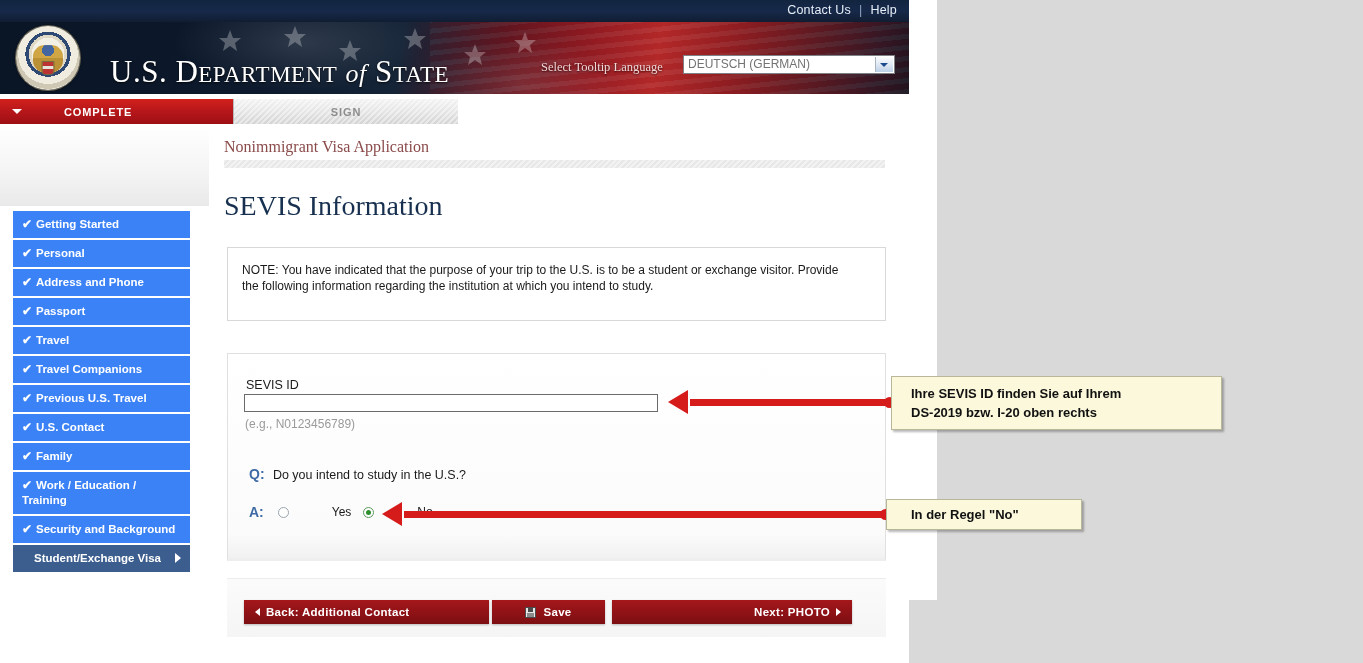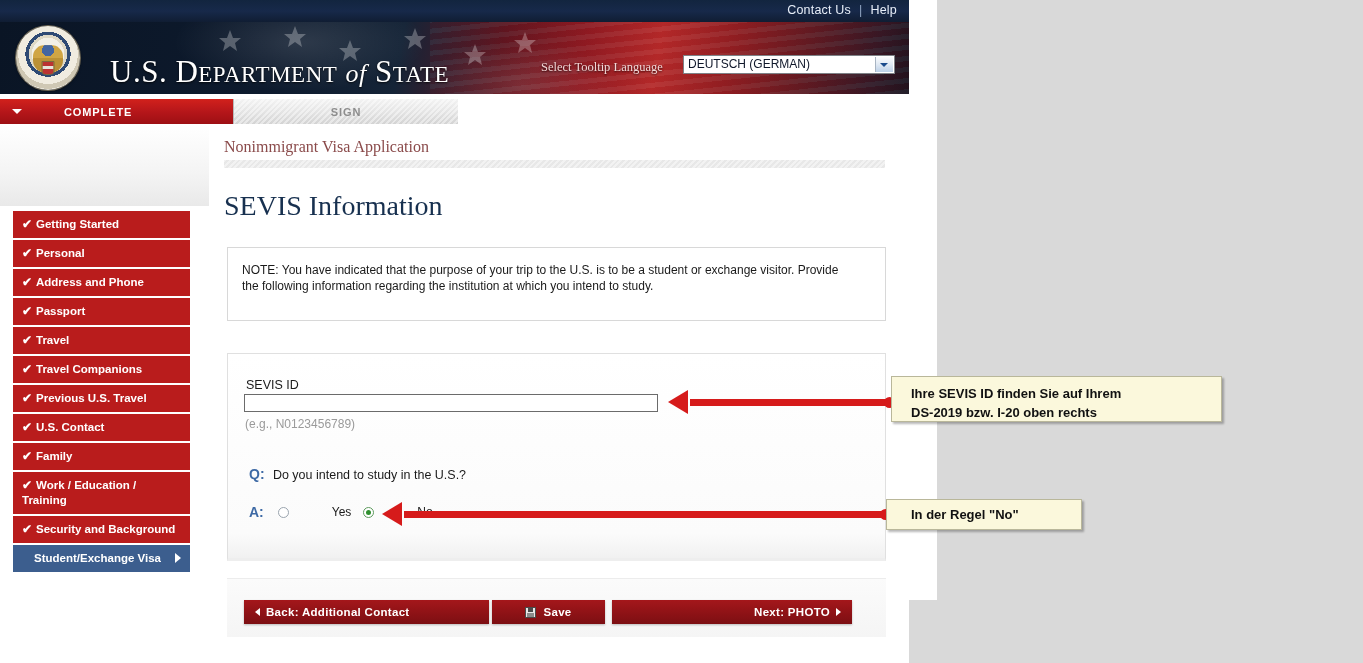--- a/index.html
+++ b/index.html
@@ -169,21 +169,21 @@
   }
   .lang-select {
     position: absolute;
     left: 683px; top: 33px;
     width: 212px; height: 19px;
     background: #ffffff;
     border: 1px solid #7d8186;
     box-sizing: border-box;
     font-family: "Liberation Sans", sans-serif;
     font-size: 12px;
-    color: #0f172a;
+    color: #737373;
     line-height: 17px;
     padding-left: 4px;
     cursor: pointer;
     white-space: nowrap;
     overflow: hidden;
   }
   .lang-select .arrowbox {
     position: absolute;
     right: 1px; top: 1px;
     width: 17px; height: 15px;
@@ -251,21 +251,21 @@
     background: linear-gradient(180deg,#ffffff 0%, #f4f4f4 60%, #e9e9e9 100%);
   }
   .sidebar {
     position: absolute;
     left: 13px; top: 211px;
     width: 177px;
   }
   .nav-item {
     box-sizing: border-box;
     width: 177px;
-    background: #b91c1c;
+    background: #3b82f6;
     color: #ffffff;
     font-family: "Liberation Sans", sans-serif;
     font-weight: bold;
     font-size: 11.5px;
     padding: 6px 8px 6px 9px;
     margin-bottom: 2px;
     min-height: 21px;
     position: relative;
     cursor: pointer;
     line-height: 15px;
@@ -509,21 +509,21 @@
     box-shadow: 2px 2px 2px rgba(0,0,0,.28);
     font-family: "Liberation Sans", sans-serif;
     font-weight: bold;
     font-size: 13px;
     color: #111111;
     line-height: 19px;
     box-sizing: border-box;
   }
   #callout-sevis {
     left: 891px; top: 376px;
-    width: 331px; height: 46px;
+    width: 331px; height: 54px;
     padding: 7px 0 4px 19px;
   }
   #callout-no {
     left: 886px; top: 499px;
     width: 196px; height: 31px;
     padding: 5px 0 0 24px;
   }
 </style>
 </head>
 <body>

